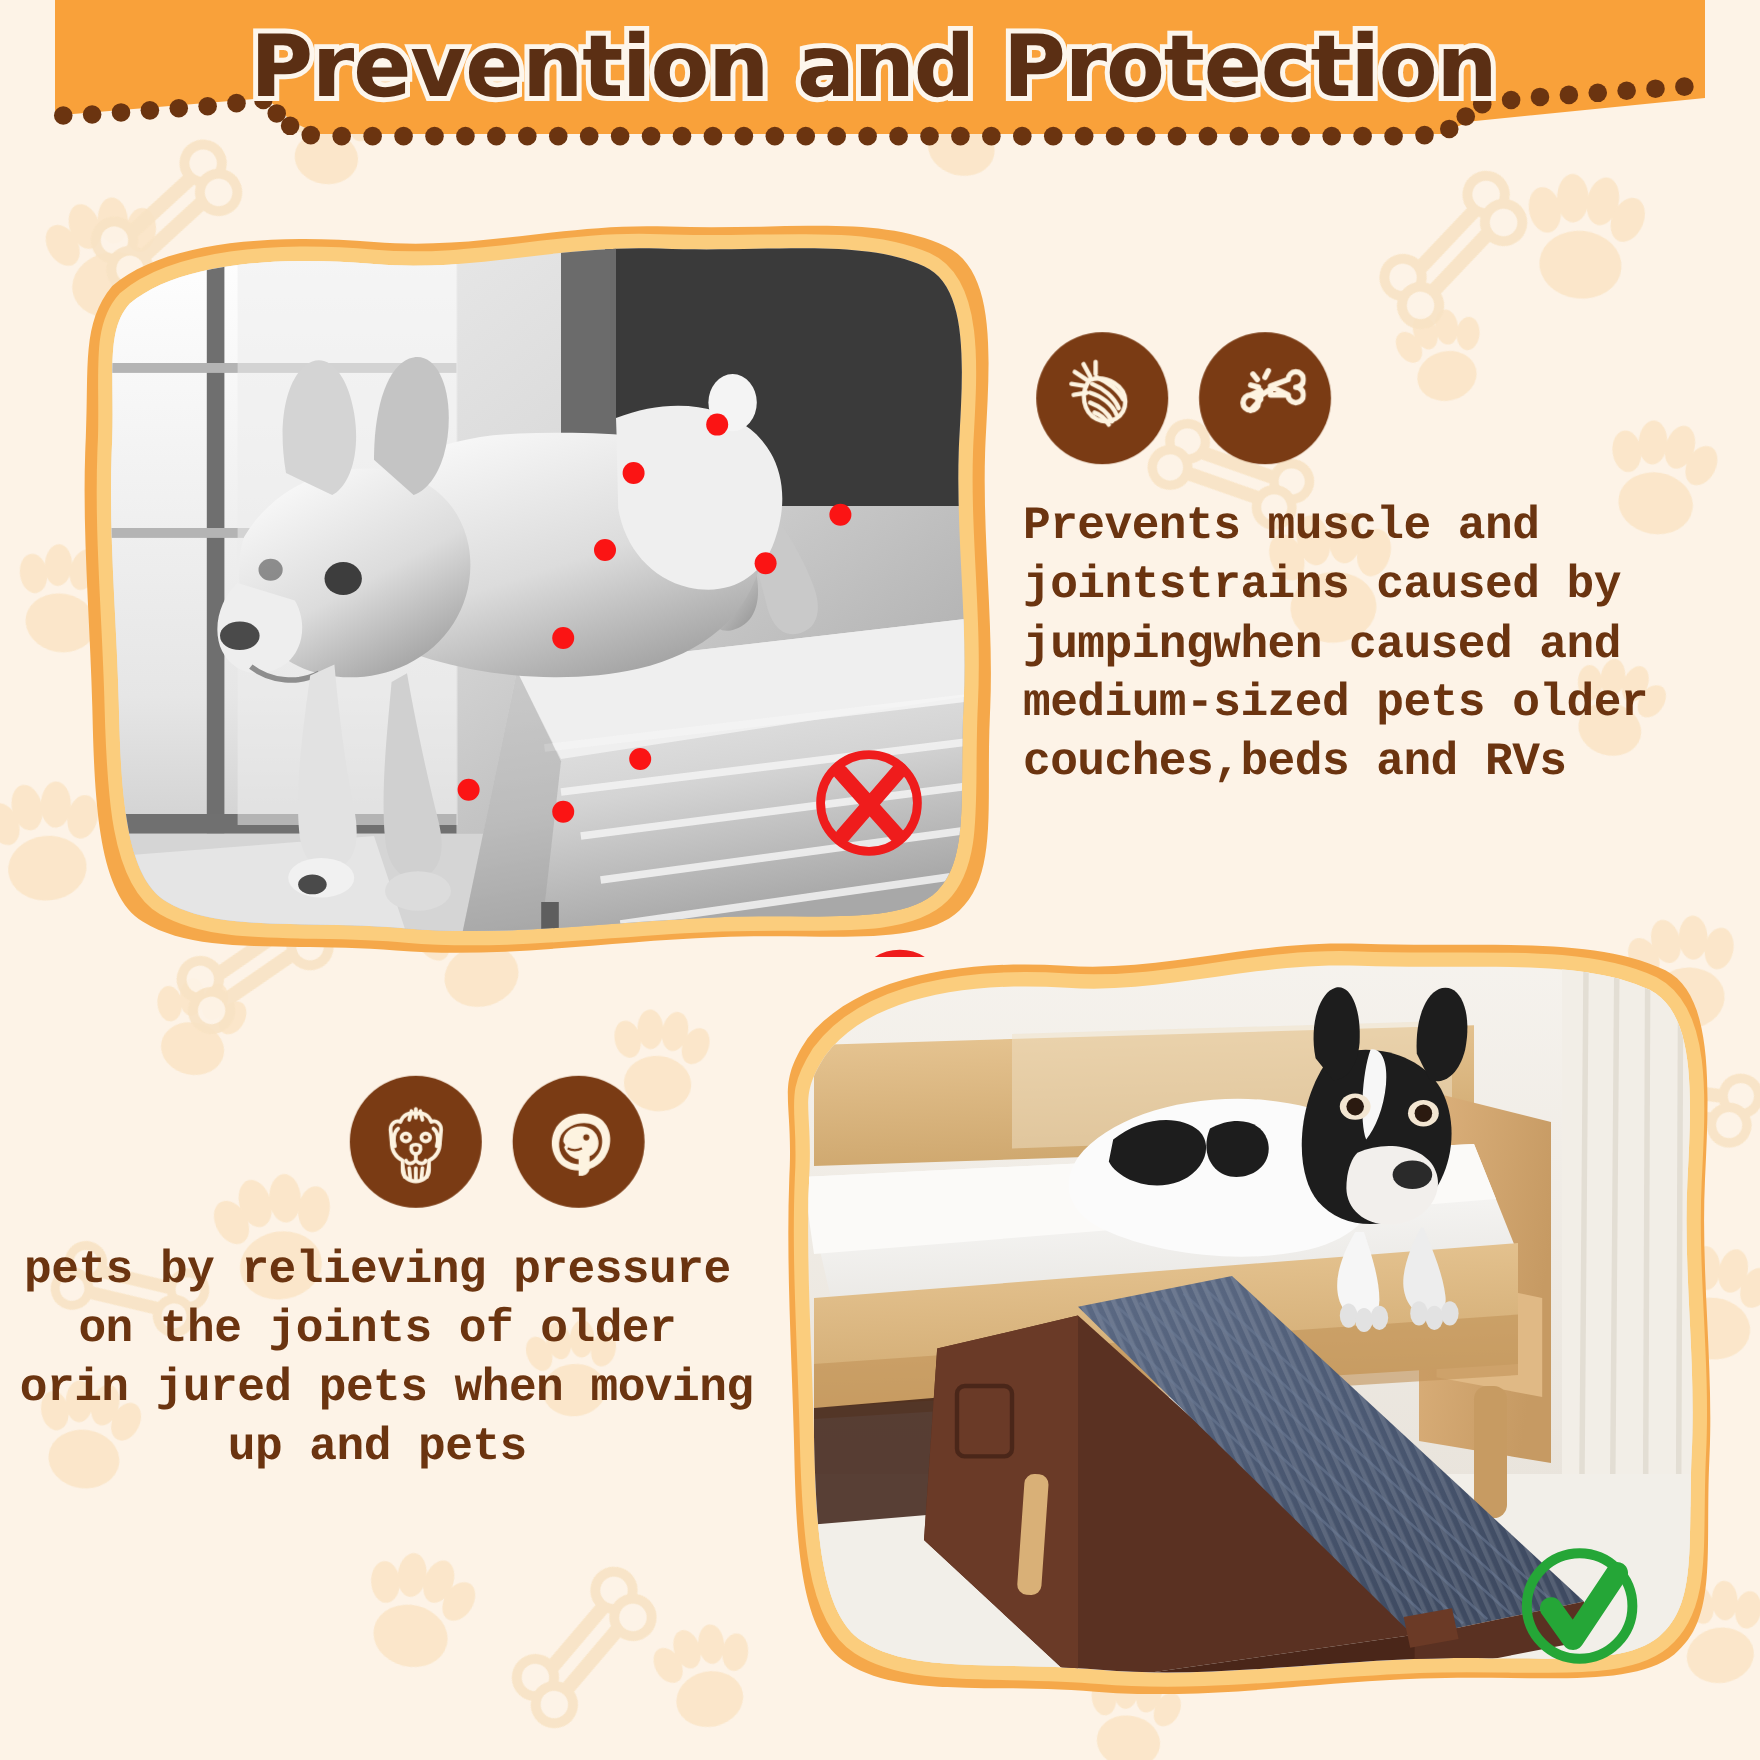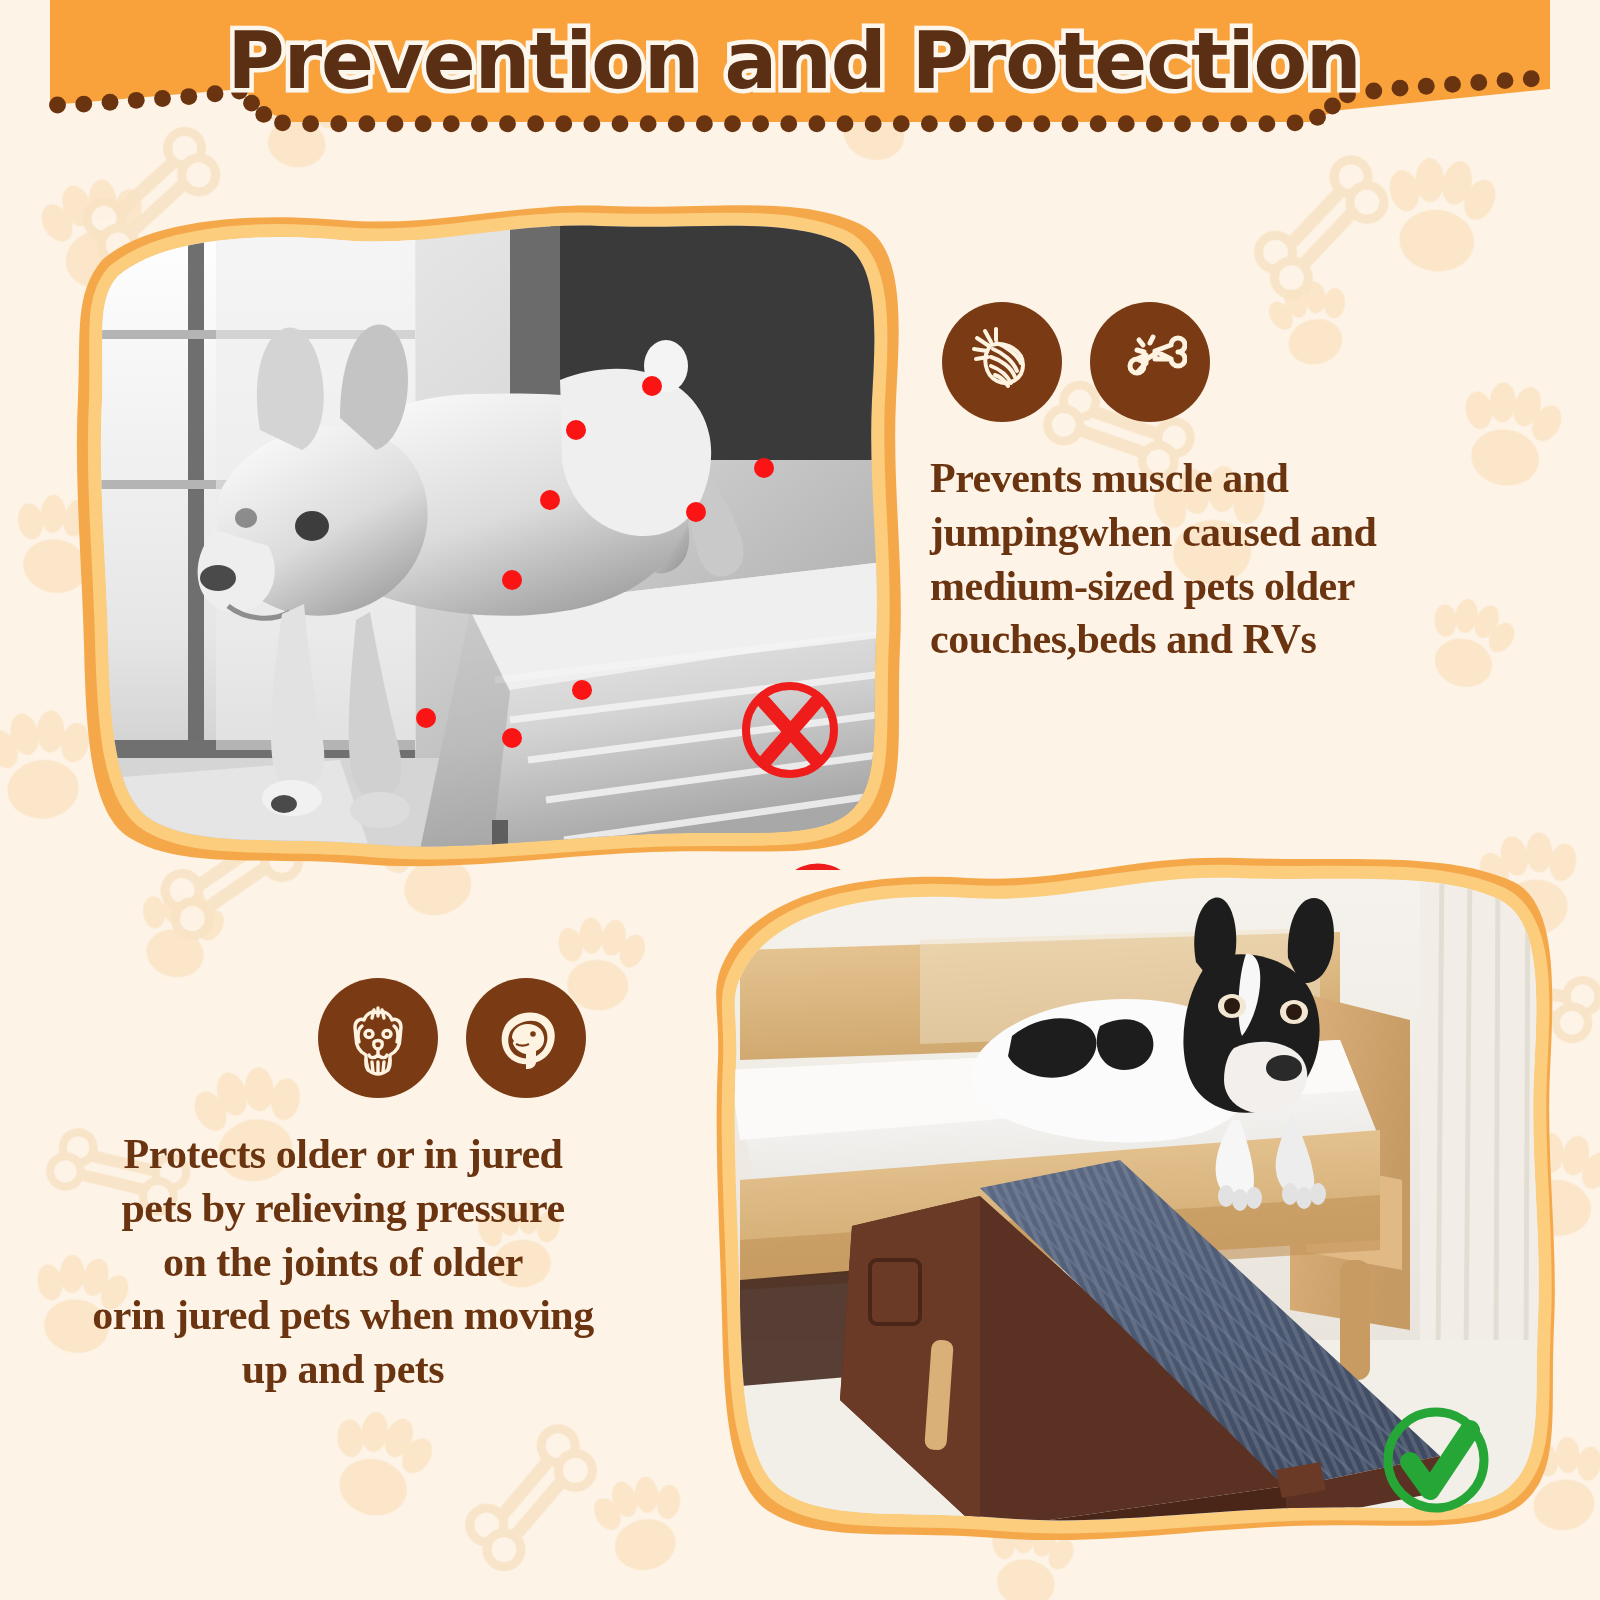--- a/index.html
+++ b/index.html
@@ -35,21 +35,21 @@
   .icon-circle {
     width:120px; height:120px; border-radius:50%;
     background:#7a3b14; display:flex; align-items:center; justify-content:center;
   }
   .icon-row { position:absolute; display:flex; gap:28px; z-index:4; }
 
   
   .body-text {
     position:absolute; z-index:4;
     color:#6b3410; font-weight:bold;
-    font-family:Liberation Serif, serif;
+    font-family:Liberation Mono, monospace;
     font-size:42px; line-height:1.28;
     letter-spacing:-.5px;
   }
   #text-right { left:930px; top:452px; width:660px; text-align:left; }
   #text-left  { left:18px;  top:1128px; width:650px; text-align:center; }
 
   .ln { display:block; white-space:nowrap; }
 
   
   .mark { position:absolute; z-index:6; }
@@ -351,20 +351,21 @@
                  M24,34 L33,30 L33,38 Z"></path>
         <path d="M40,30 L34,34"></path>
         <path d="M37,18 L40,12 M30,20 L26,15 M31,27 L24,25"></path>
       </g>
     </svg>
   </div>
 </div>
 
 <div class="body-text" id="text-right">
   <span class="ln">Prevents muscle and</span>
+  <span class="ln">jointstrains caused by</span>
   <span class="ln">jumpingwhen caused and</span>
   <span class="ln">medium-sized pets older</span>
   <span class="ln">couches,beds and RVs</span>
 </div>
 
 <div class="icon-row" style="left:318px; top:978px;">
   <div class="icon-circle">
     <svg width="80" height="80" viewBox="0 0 80 80">
       <g stroke="#fdf3e0" stroke-width="3.4" fill="none" stroke-linecap="round" stroke-linejoin="round">
         <path d="M40,15 C46,12 52,16 54,22 C58,20 63,23 63,29 L62,40
@@ -399,21 +400,20 @@
       <g fill="#7a3b14">
         <circle cx="47" cy="36" r="2.8"></circle>
         <path d="M26,40 C24,41 23,43 24,45 C25,46 27,45 28,43 Z"></path>
       </g>
       <path d="M30,46 C34,48 39,48 43,46" stroke="#7a3b14" stroke-width="2" fill="none"></path>
     </svg>
   </div>
 </div>
 
 <div class="body-text" id="text-left">
-  <span class="ln">Protects older or in jured</span>
   <span class="ln">pets by relieving pressure</span>
   <span class="ln">on the  joints of older</span>
   <span class="ln">orin jured pets when moving</span>
   <span class="ln">up and pets</span>
 </div>
 
 <svg class="photo-frame" style="left:680px; top:840px;" width="910" height="700" viewBox="0 0 910 700">
   <defs>
     <clipPath id="clipRamp">
       <path d="M70,120 C110,66 200,52 290,58 C380,64 460,34 556,38

